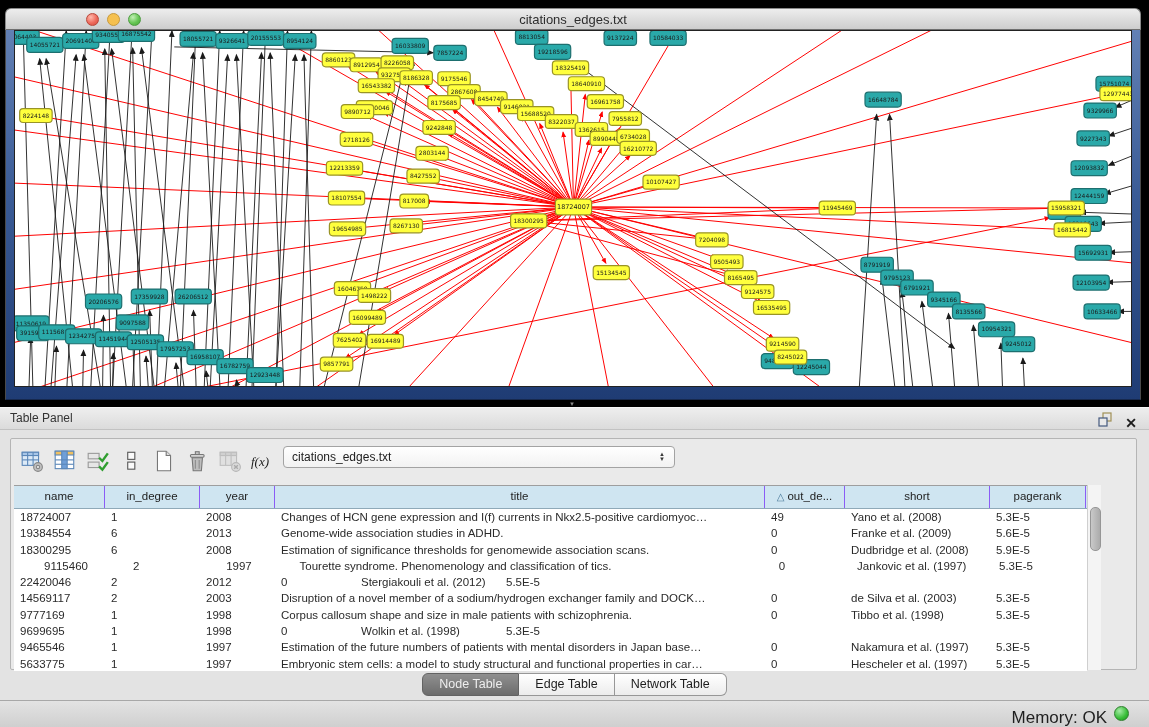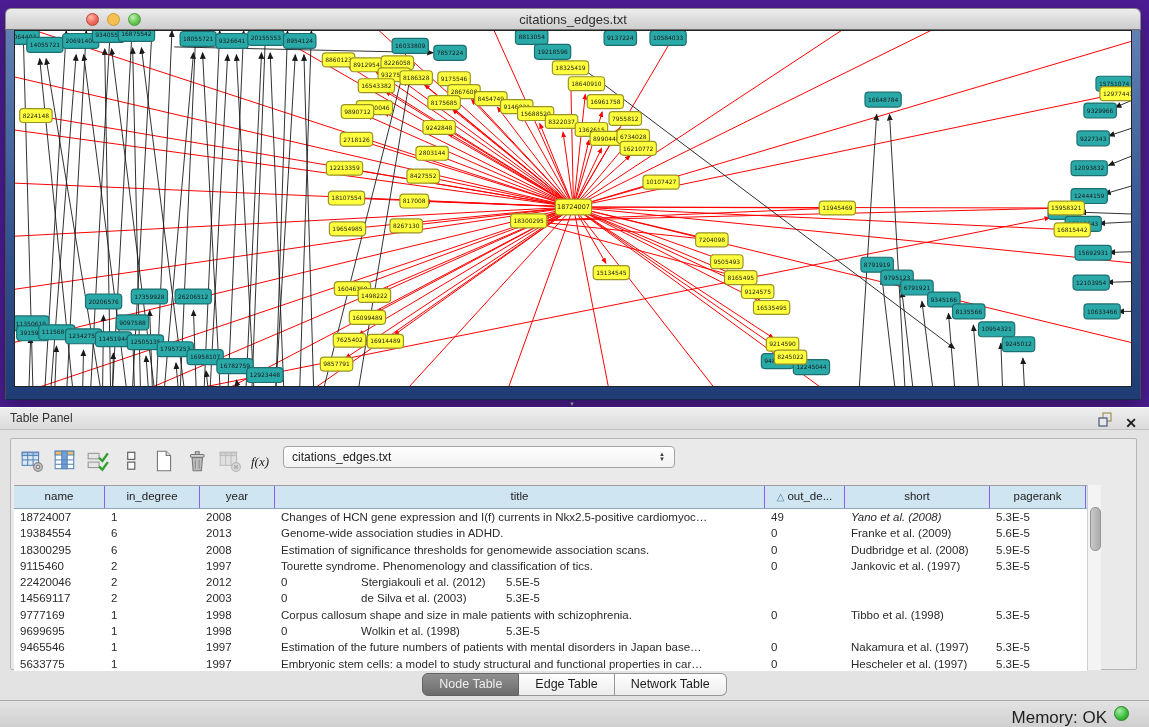--- a/index.html
+++ b/index.html
@@ -1,16 +1,16 @@
 <!DOCTYPE html>
 <html><head>
 <meta charset="utf-8">
 <style>
   html,body{margin:0;padding:0;}
-  .page{position:relative;width:1149px;height:727px;background:#4c1d95;font-family:"Liberation Sans",sans-serif;overflow:hidden;}
+  .page{position:relative;width:1149px;height:727px;background:#000000;font-family:"Liberation Sans",sans-serif;overflow:hidden;}
 
   
   .net-window{position:absolute;left:5px;top:8px;width:1136px;height:392px;border-radius:6px 6px 0 0;box-shadow:0 10px 24px rgba(0,0,0,.35);}
   .titlebar{position:relative;height:22px;background:linear-gradient(#ededed,#cdcdcd);border:1px solid #8a8a8a;border-bottom:1px solid #6f6f6f;border-radius:6px 6px 0 0;text-align:center;font-size:13px;color:#2e2e2e;line-height:22px;box-sizing:border-box;}
   .lights{position:absolute;left:80px;top:4px;display:flex;gap:8px;}
   .light{width:13px;height:13px;border-radius:50%;box-sizing:border-box;}
   .light.red{background:radial-gradient(circle at 35% 30%,#ffb9ac,#ee6a5c 55%,#d04b3e);border:1px solid #b8473a;}
   .light.yellow{background:radial-gradient(circle at 35% 30%,#ffe9b0,#f5c04f 55%,#d9a23a;);border:1px solid #c79a3e;background-color:#f5c04f;}
   .light.green{background:radial-gradient(circle at 35% 30%,#c2efb4,#66c654 55%,#47a638);border:1px solid #4d9c40;}
   .net-frame{position:absolute;left:0;right:0;top:22px;bottom:0;background:linear-gradient(180deg,#6280b4 0%,#3a5b96 45%,#1f3c74 100%);border-left:1px solid #4a4a4a;border-right:1px solid #4a4a4a;border-bottom:1px solid #17294e;}
@@ -744,21 +744,21 @@
             <div class="th" style="width: 145px;"><span>short</span></div>
             <div class="th" style="width: 96px;"><span>pagerank</span></div>
           </div>
         <div>
             <div class="tbl-row">
               <div class="td" style="width: 91px;">18724007</div>
               <div class="td" style="width: 95px;">1</div>
               <div class="td" style="width: 75px;">2008</div>
               <div class="td" style="width: 490px;">Changes of HCN gene expression and I(f) currents in Nkx2.5-positive cardiomyoc…</div>
               <div class="td" style="width: 80px;">49</div>
-              <div class="td" style="width: 145px; font-style: italic;">Yano et al. (2008)</div>
+              <div class="td" style="width: 145px;">Yano et al. (2008)</div>
               <div class="td" style="width: 96px;">5.3E-5</div>
             </div>
             <div class="tbl-row">
               <div class="td" style="width: 91px;">19384554</div>
               <div class="td" style="width: 95px;">6</div>
               <div class="td" style="width: 75px;">2013</div>
               <div class="td" style="width: 490px;">Genome-wide association studies in ADHD.</div>
               <div class="td" style="width: 80px;">0</div>
               <div class="td" style="width: 145px;">Franke et al. (2009)</div>
               <div class="td" style="width: 96px;">5.6E-5</div>
@@ -766,40 +766,41 @@
             <div class="tbl-row">
               <div class="td" style="width: 91px;">18300295</div>
               <div class="td" style="width: 95px;">6</div>
               <div class="td" style="width: 75px;">2008</div>
               <div class="td" style="width: 490px;">Estimation of significance thresholds for genomewide association scans.</div>
               <div class="td" style="width: 80px;">0</div>
               <div class="td" style="width: 145px;">Dudbridge et al. (2008)</div>
               <div class="td" style="width: 96px;">5.9E-5</div>
             </div>
             <div class="tbl-row">
-              <div class="td" style="width: 91px;">9115460</div>
+              <div class="td" style="width: 91px; margin-left: 24px;">9115460</div>
               <div class="td" style="width: 95px;">2</div>
               <div class="td" style="width: 75px;">1997</div>
               <div class="td" style="width: 490px;">Tourette syndrome. Phenomenology and classification of tics.</div>
               <div class="td" style="width: 80px;">0</div>
               <div class="td" style="width: 145px;">Jankovic et al. (1997)</div>
               <div class="td" style="width: 96px;">5.3E-5</div>
             </div>
             <div class="tbl-row">
               <div class="td" style="width: 91px;">22420046</div>
               <div class="td" style="width: 95px;">2</div>
               <div class="td" style="width: 75px;">2012</div>
               <div class="td" style="width: 80px;">0</div>
               <div class="td" style="width: 145px;">Stergiakouli et al. (2012)</div>
               <div class="td" style="width: 96px;">5.5E-5</div>
             </div>
             <div class="tbl-row">
               <div class="td" style="width: 91px;">14569117</div>
               <div class="td" style="width: 95px;">2</div>
               <div class="td" style="width: 75px;">2003</div>
+              <div class="td" style="width: 490px;">Disruption of a novel member of a sodium/hydrogen exchanger family and DOCK…</div>
               <div class="td" style="width: 80px;">0</div>
               <div class="td" style="width: 145px;">de Silva et al. (2003)</div>
               <div class="td" style="width: 96px;">5.3E-5</div>
             </div>
             <div class="tbl-row">
               <div class="td" style="width: 91px;">9777169</div>
               <div class="td" style="width: 95px;">1</div>
               <div class="td" style="width: 75px;">1998</div>
               <div class="td" style="width: 490px;">Corpus callosum shape and size in male patients with schizophrenia.</div>
               <div class="td" style="width: 80px;">0</div>

